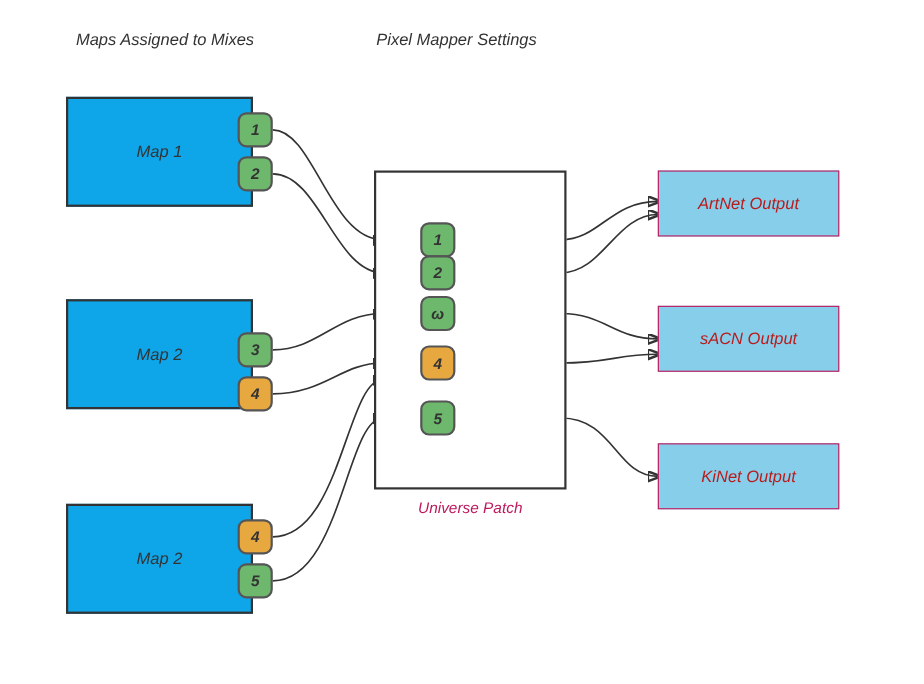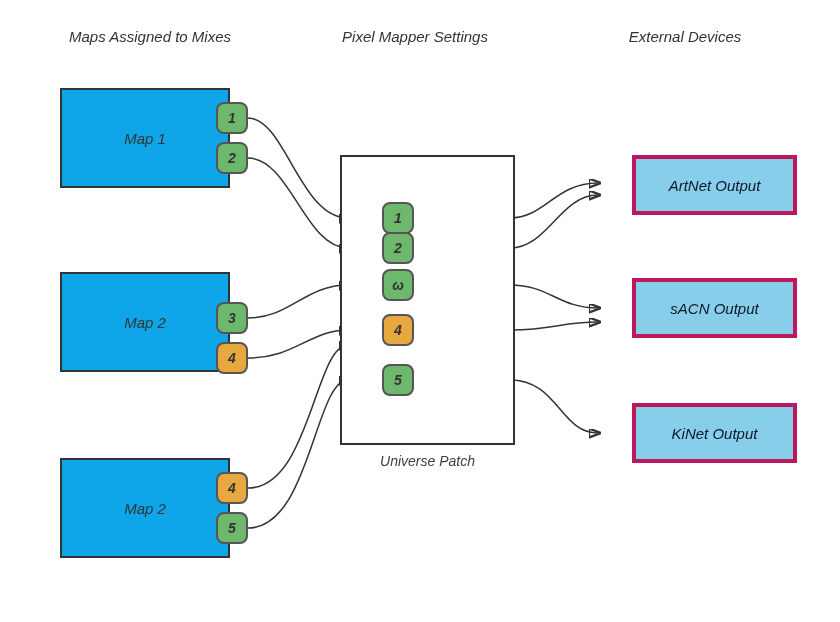--- a/index.html
+++ b/index.html
@@ -37,21 +37,21 @@
     }
     
     .patch-box {
       position: absolute;
       border: 2px solid #333;
       background: #fff;
     }
     .patch-label {
       position: absolute;
       font-size: 14px;
-      color: #404040;
+      color: #be185d;
       text-align: center;
     }
     
     .node {
       position: absolute;
       width: 32px;
       height: 32px;
       border-radius: 8px;
       display: flex;
       align-items: center;
@@ -60,27 +60,26 @@
       font-weight: bold;
       color: #333;
       border: 2px solid #555;
     }
     .node-green { background: #6db86d; }
     .node-orange { background: #e8a840; }
     
     .device-box {
       position: absolute;
       background: #87ceeb;
-      border: 4px solid #be185d;
+      border: 1px solid #be185d;
       display: flex;
       align-items: center;
       justify-content: center;
       font-size: 15px;
-      color: #0f172a;
-      margin-left: 34px;
+      color: #b91c1c;
     }
     svg.arrows {
       position: absolute;
       top: 0;
       left: 0;
       width: 840px;
       height: 622px;
       pointer-events: none;
     }
     svg.arrows path {
@@ -119,21 +118,20 @@
 
     <path d="M 510,285 C 550,285 558,308 598,308"></path>
 
     <path d="M 510,330 C 555,330 560,322 598,322"></path>
 
     <path d="M 510,380 C 558,380 560,433 598,433"></path>
   </svg>
 
   <div class="section-header" style="left:55px; top:28px; width:190px;">Maps Assigned to Mixes</div>
   <div class="section-header" style="left:330px; top:28px; width:170px;text-align:center;">Pixel Mapper Settings</div>
-  <div class="section-header" style="left:595px; top:28px; width:180px;">External Devices</div>
 
   <div class="map-box" style="left:60px; top:88px; width:170px; height:100px;">
     <span>Map 1</span>
   </div>
 
   <div class="node node-green" style="left:216px; top:102px;">
     <span>1</span>
   </div>
 
   <div class="node node-green" style="left:216px; top:142px;">

